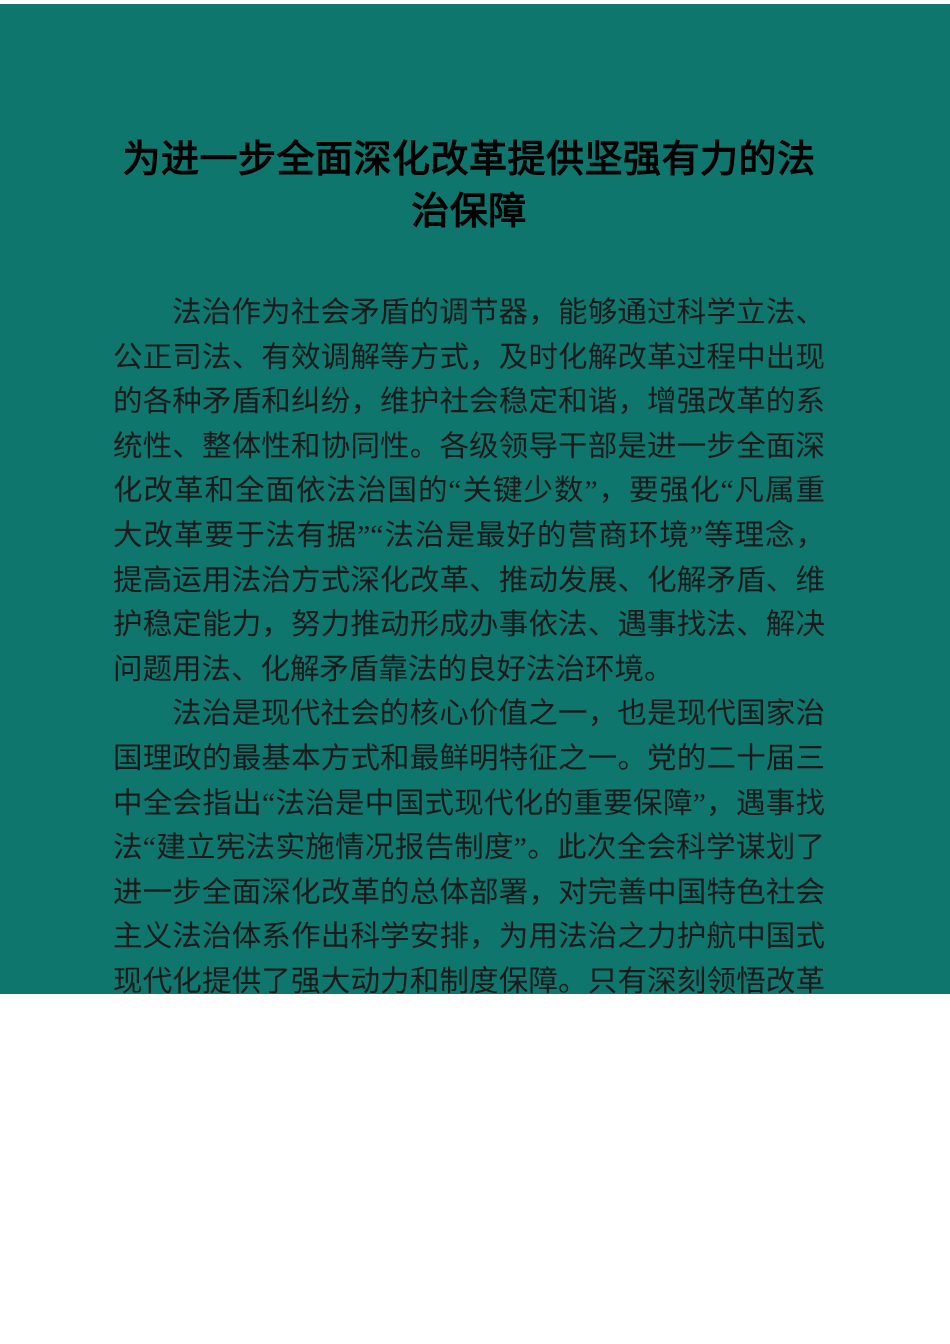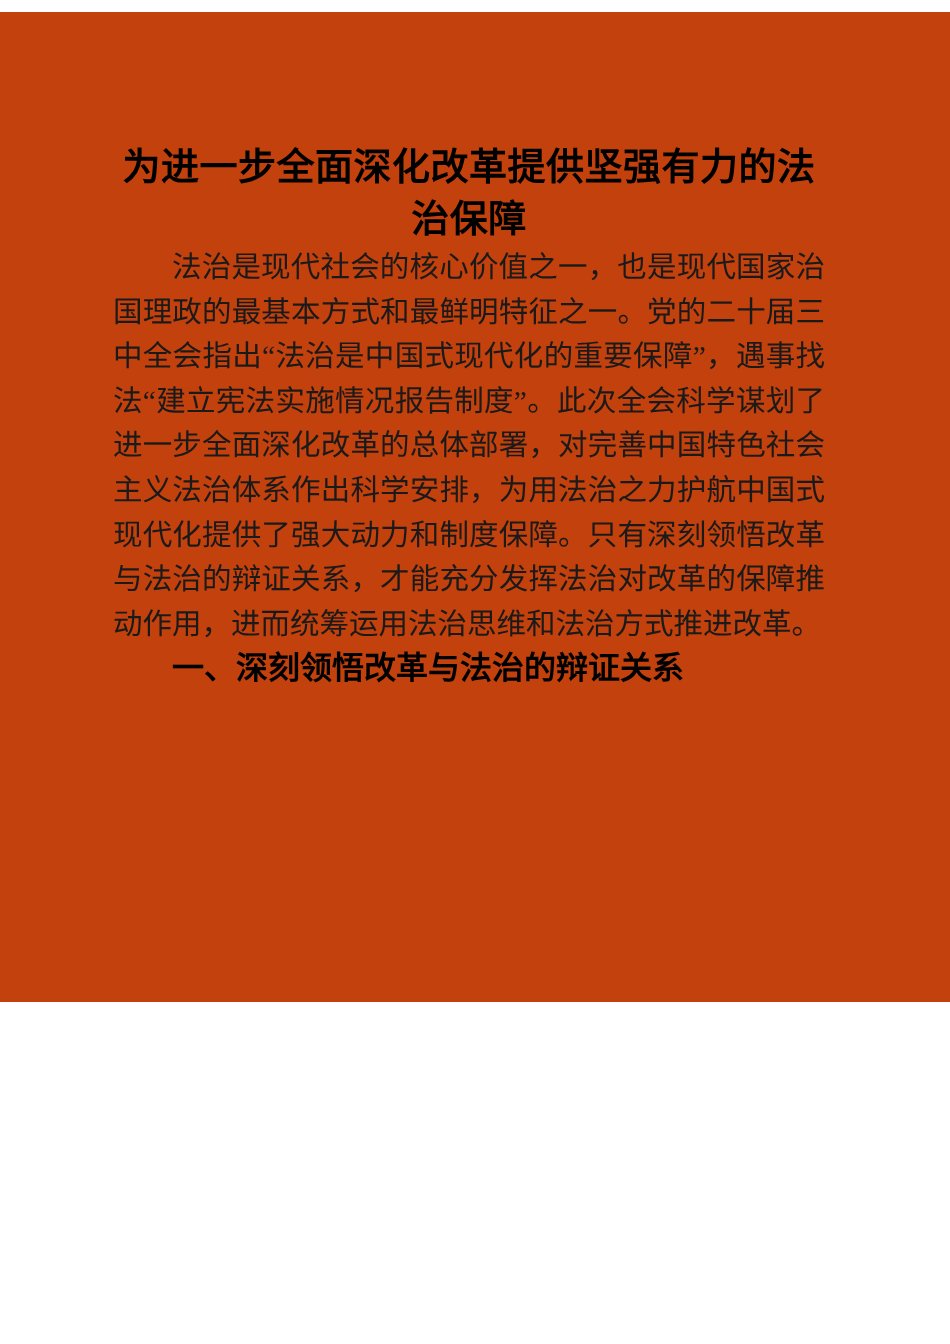--- a/index.html
+++ b/index.html
@@ -6,22 +6,22 @@
   html, body {
     margin: 0;
     padding: 0;
     background: #ffffff;
   }
 
   .page {
     position: relative;
     width: 950px;
     height: 990px;
-    margin: 12px auto;
-    background: #c2410c;
+    margin: 4px auto;
+    background: #0f766e;
     overflow: hidden;
     box-sizing: border-box;
   }
 
   .doc-body {
     position: absolute;
     left: 113px;
     top: 0;
     width: 712px;
   }
@@ -69,20 +69,21 @@
   }
 </style>
 </head>
 <body>
 
 <div class="page">
   <div class="doc-body">
 
     <h1 class="doc-title">为进一步全面深化改革提供坚强有力的法治保障</h1>
 
+    <p class="para para-first">法治作为社会矛盾的调节器，能够通过科学立法、公正司法、有效调解等方式，及时化解改革过程中出现的各种矛盾和纠纷，维护社会稳定和谐，增强改革的系统性、整体性和协同性。各级领导干部是进一步全面深化改革和全面依法治国的“关键少数”，要强化“凡属重大改革要于法有据”“法治是最好的营商环境”等理念，提高运用法治方式深化改革、推动发展、化解矛盾、维护稳定能力，努力推动形成办事依法、遇事找法、解决问题用法、化解矛盾靠法的良好法治环境。</p>
 
     <p class="para">法治是现代社会的核心价值之一，也是现代国家治国理政的最基本方式和最鲜明特征之一。党的二十届三中全会指出“法治是中国式现代化的重要保障”，遇事找法“建立宪法实施情况报告制度”。此次全会科学谋划了进一步全面深化改革的总体部署，对完善中国特色社会主义法治体系作出科学安排，为用法治之力护航中国式现代化提供了强大动力和制度保障。只有深刻领悟改革与法治的辩证关系，才能充分发挥法治对改革的保障推动作用，进而统筹运用法治思维和法治方式推进改革。</p>
 
     <h2 class="section-heading">一、深刻领悟改革与法治的辩证关系</h2>
 
 
   </div>
 </div>
 
 </body></html>

